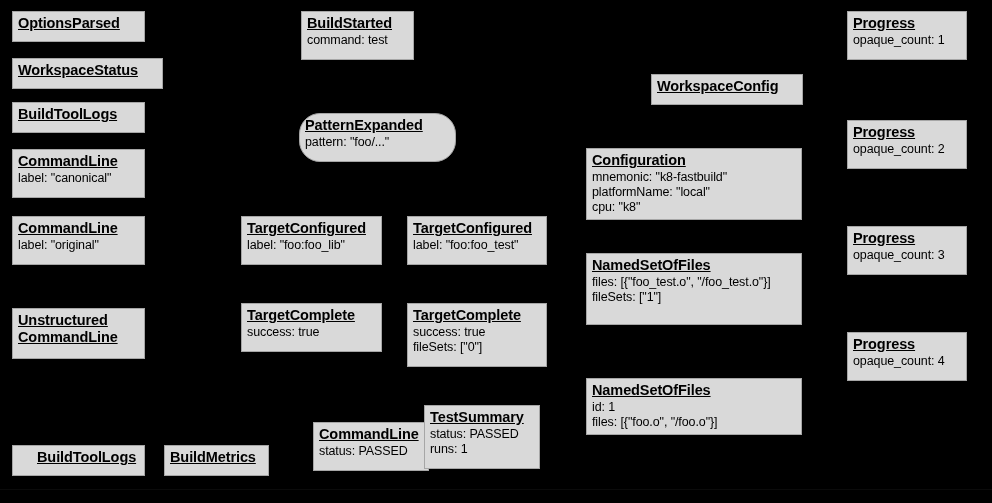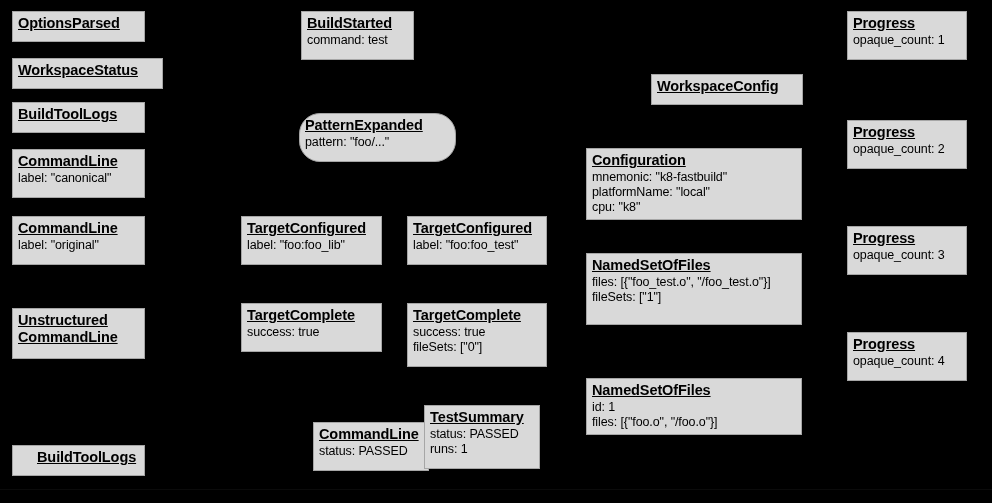--- a/index.html
+++ b/index.html
@@ -80,20 +80,24 @@
         <span class="attr">label: "original"</span>
       </span>
     </div>
     <div class="node" style="left: 12px; top: 284px; width: 133px; height: 51px; margin-top: 24px;">
       <span class="node-title">Unstructured
 CommandLine</span>
       <span class="node-attrs"></span>
     </div>
     <div class="node" style="left: 12px; top: 445px; width: 133px; height: 31px; padding-left: 24px;">
       <span class="node-title">BuildToolLogs</span>
+      <span class="node-attrs"></span>
+    </div>
+    <div class="node" style="left: 164px; top: 445px; width: 105px; height: 31px;">
+      <span class="node-title">BuildMetrics</span>
       <span class="node-attrs"></span>
     </div>
     <div class="node" style="left: 301px; top: 11px; width: 113px; height: 49px;">
       <span class="node-title">BuildStarted</span>
       <span class="node-attrs">
         <span class="attr">command: test</span>
       </span>
     </div>
     <div class="node" style="left: 299px; top: 113px; width: 157px; height: 49px; border-radius: 21px;">
       <span class="node-title">PatternExpanded</span>

